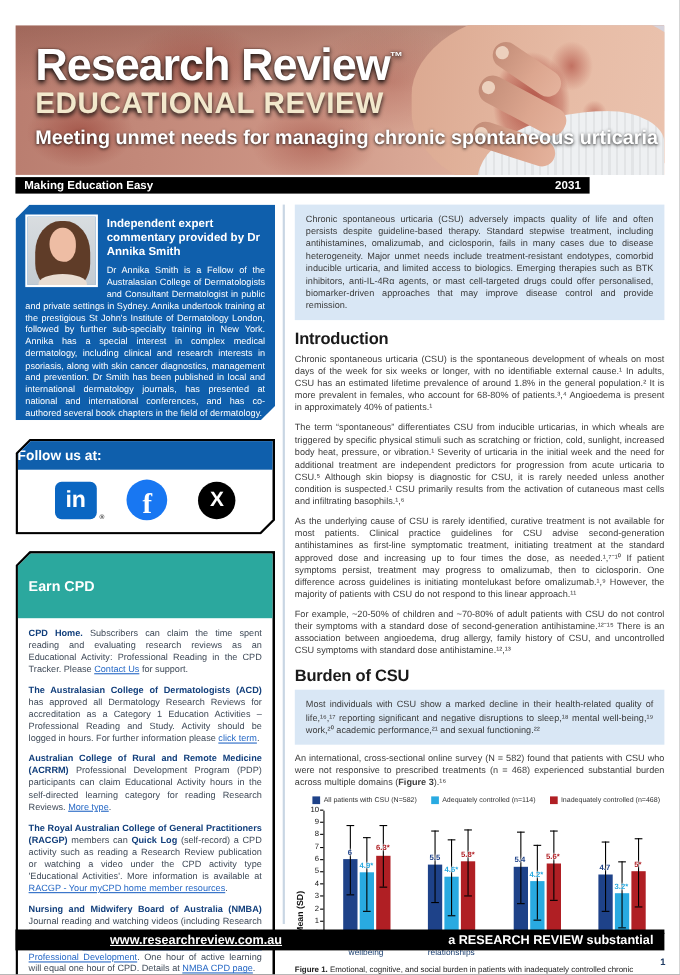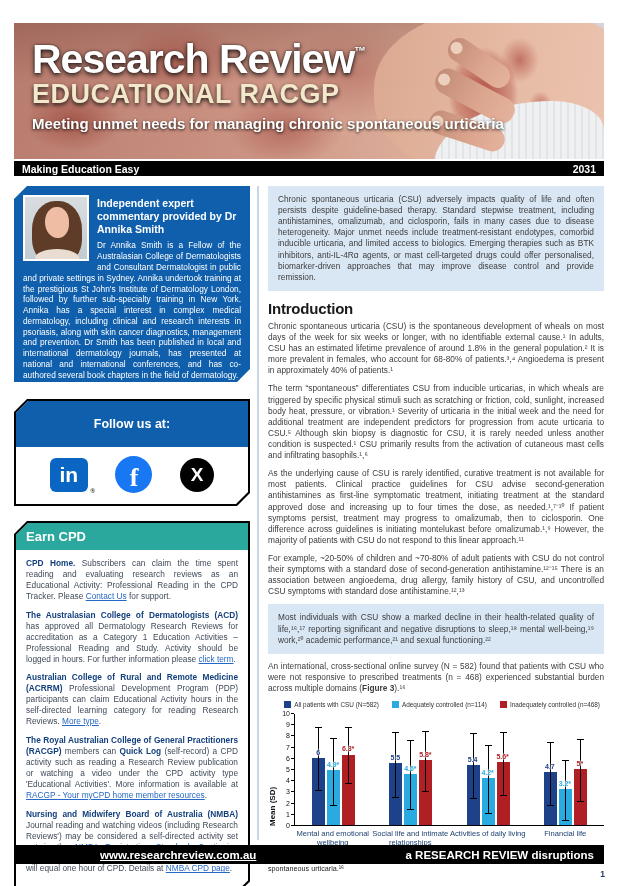--- a/index.html
+++ b/index.html
@@ -39,25 +39,25 @@
   .finger.f1 { left:430px; top:28px; width:70px; height:24px; transform:rotate(34deg); }
   .finger.f2 { left:418px; top:60px; width:86px; height:26px; transform:rotate(28deg); }
   .finger.f3 { left:414px; top:96px; width:78px; height:24px; transform:rotate(18deg); }
   .nail { position:absolute; width:12px; height:12px; background:#ecd0bd; border-radius:50%; }
   .banner-text { position:absolute; left:18px; top:16px; }
   .banner-title { color:#fff; font-size:41px; font-weight:bold; letter-spacing:-1px;
     text-shadow:0 2px 5px rgba(0,0,0,.85), 0 0 2px rgba(0,0,0,.6); line-height:1; }
   .banner-title .tm { font-size:12px; vertical-align:18px; letter-spacing:0; }
   .banner-series { color:var(--banner_series_text,#f2e8cc); font-size:27px; font-weight:bold;
     letter-spacing:.5px; line-height:1.05; text-shadow:0 2px 4px rgba(0,0,0,.85); }
-  .banner-subtitle { color:#fff; font-size:15px; font-weight:bold; margin-top:7px;
+  .banner-subtitle { color:#fff; font-size:18px; font-weight:bold; margin-top:7px;
     text-shadow:0 1px 3px rgba(0,0,0,.9); }
 
   
-  .topbar { position:absolute; left:14px; top:161px; width:590px; height:15px; background:#000;
+  .topbar { position:absolute; left:14px; top:161px; width:522px; height:15px; background:#000;
     color:#fff; display:flex; justify-content:space-between; align-items:center;
     padding:0 8px; font-size:10.5px; font-weight:bold; }
   .footer { position:absolute; left:14px; top:845px; width:590px; height:19px; background:#000;
     color:#fff; display:flex; justify-content:space-between; align-items:center; padding:0 10px;
     font-size:11.5px; font-weight:bold; }
   .footer-url { color:#fff; text-decoration:underline; cursor:pointer; margin-left:76px; }
   .pageno { position:absolute; right:13px; top:869px; font-size:8.5px; font-weight:bold; color:#1f3b63; }
 
   
   .content { position:absolute; left:14px; top:186px; width:590px; height:654px; display:flex; }
@@ -79,35 +79,35 @@
   .face { position:absolute; left:20px; top:10px; width:24px; height:31px; background:#eebda4;
     border-radius:50% 50% 46% 54%; }
   .shoulders { position:absolute; left:10px; bottom:-8px; width:44px; height:18px; background:#e9ddd2;
     border-radius:50% 50% 0 0; }
   .expert-heading { font-size:10.5px; font-weight:bold; line-height:1.25; padding-top:2px; }
   .expert-bio { font-size:8.3px; line-height:1.3; text-align:justify; padding-top:4px; }
 
   
   .follow-box { margin-top:17px; }
   .follow-header { background:var(--sidebar_blue,#0f5fac); color:#fff; font-size:12.5px;
-    font-weight:bold; text-align:center; padding:16px 0; }
+    font-weight:bold; padding:6px 0; }
   .follow-icons { display:flex; justify-content:space-around; align-items:center; padding:9px 20px 11px; }
   .icon-tile { display:flex; align-items:center; justify-content:center; cursor:pointer; }
   .icon-linkedin { width:38px; height:34px; border-radius:6px; background:#0a66c2; color:#fff;
     font-size:21px; font-weight:bold; position:relative; }
   .icon-linkedin .reg { position:absolute; right:-7px; bottom:-2px; font-size:6px; color:#333; }
   .icon-facebook { width:37px; height:37px; border-radius:50%; background:#1877f2; color:#fff;
     font-size:26px; font-weight:bold; font-family:"Liberation Serif",serif; padding-top:6px; }
   .icon-x { width:34px; height:34px; border-radius:50%; background:#000; color:#fff;
     font-size:19px; font-weight:900; }
 
   
   .cpd-box-wrap { margin-top:15px; }
   .cpd-header { background:var(--teal,#2ba89e); color:#fff; font-size:13px; font-weight:bold;
-    padding:6px 10px; }
+    padding:22px 10px; }
   .cpd-body { padding:8px 10px 10px; }
   .cpd-body p { font-size:8.3px; line-height:1.32; text-align:justify; color:#3f4a58;
     margin-bottom:8px; }
   .cpd-body b { color:#123f7c; }
   .tlink { color:var(--link,#2668c5); text-decoration:underline; cursor:pointer; }
 
   
   .hl-box { background:var(--highlight_box,#d9e7f5); padding:8px 10px; font-size:8.3px;
     line-height:1.34; text-align:justify; color:#3c3c3c; }
   .main h2 { font-size:15px; color:#1a1a1a; margin:9px 0 4px; letter-spacing:-.2px; }
@@ -155,21 +155,21 @@
         </div>
       <div class="finger f2">
           <span class="nail" style="left:2px;top:7px"></span>
         </div>
       <div class="finger f3">
           <span class="nail" style="left:2px;top:6px"></span>
         </div>
     </div>
     <div class="banner-text">
       <div class="banner-title"><span>Research Review</span><span class="tm">™</span></div>
-      <div class="banner-series">EDUCATIONAL RACGP</div>
+      <div class="banner-series">EDUCATIONAL REVIEW</div>
       <div class="banner-subtitle">Meeting unmet needs for managing chronic spontaneous urticaria</div>
     </div>
   </div>
 
   <div class="topbar">
     <span>Making Education Easy</span>
     <span>2031</span>
   </div>
 
   <div class="content">
@@ -219,20 +219,21 @@
       <div class="hl-box">Chronic spontaneous urticaria (CSU) adversely impacts quality of life and often persists despite guideline-based therapy. Standard stepwise treatment, including antihistamines, omalizumab, and ciclosporin, fails in many cases due to disease heterogeneity. Major unmet needs include treatment-resistant endotypes, comorbid inducible urticaria, and limited access to biologics. Emerging therapies such as BTK inhibitors, anti-IL-4Rα agents, or mast cell-targeted drugs could offer personalised, biomarker-driven approaches that may improve disease control and provide remission.</div>
 
       <h2>Introduction</h2>
       <div class="paras">
           <p>Chronic spontaneous urticaria (CSU) is the spontaneous development of wheals on most days of the week for six weeks or longer, with no identifiable external cause.¹ In adults, CSU has an estimated lifetime prevalence of around 1.8% in the general population.² It is more prevalent in females, who account for 68-80% of patients.³,⁴ Angioedema is present in approximately 40% of patients.¹</p>
           <p>The term “spontaneous” differentiates CSU from inducible urticarias, in which wheals are triggered by specific physical stimuli such as scratching or friction, cold, sunlight, increased body heat, pressure, or vibration.¹ Severity of urticaria in the initial week and the need for additional treatment are independent predictors for progression from acute urticaria to CSU.⁵ Although skin biopsy is diagnostic for CSU, it is rarely needed unless another condition is suspected.¹ CSU primarily results from the activation of cutaneous mast cells and infiltrating basophils.¹,⁶</p>
           <p>As the underlying cause of CSU is rarely identified, curative treatment is not available for most patients. Clinical practice guidelines for CSU advise second-generation antihistamines as first-line symptomatic treatment, initiating treatment at the standard approved dose and increasing up to four times the dose, as needed.¹,⁷⁻¹⁰ If patient symptoms persist, treatment may progress to omalizumab, then to ciclosporin. One difference across guidelines is initiating montelukast before omalizumab.¹,⁹ However, the majority of patients with CSU do not respond to this linear approach.¹¹</p>
           <p>For example, ~20-50% of children and ~70-80% of adult patients with CSU do not control their symptoms with a standard dose of second-generation antihistamine.¹²⁻¹⁵ There is an association between angioedema, drug allergy, family history of CSU, and uncontrolled CSU symptoms with standard dose antihistamine.¹²,¹³</p>
         </div>
 
+      <h2>Burden of CSU</h2>
       <div class="hl-box" style="margin-bottom:7px;">Most individuals with CSU show a marked decline in their health-related quality of life,¹⁶,¹⁷ reporting significant and negative disruptions to sleep,¹⁸ mental well-being,¹⁹ work,²⁰ academic performance,²¹ and sexual functioning.²²</div>
 
       <p class="para"><span>An international, cross-sectional online survey (N = 582) found that patients with CSU who were not responsive to prescribed treatments (n = 468) experienced substantial burden across multiple domains (</span><b>Figure 3</b><span>).¹⁶</span></p>
 
       <div class="figure">
         <div class="legend">
             <div class="legend-item">
               <div class="legend-swatch" style="background: rgb(30, 66, 137);"></div>
               <div class="">All patients with CSU (N=582)</div>
             </div>
@@ -376,17 +377,17 @@
         </div>
         <p class="caption"><b>Figure 1.</b><span> Emotional, cognitive, and social burden in patients with inadequately controlled chronic spontaneous urticaria.¹⁶</span></p>
 
       </div>
 
     </div>
   </div>
 
   <div class="footer">
     <a class="footer-url">www.researchreview.com.au</a>
-    <span>a RESEARCH REVIEW disruptions</span>
+    <span>a RESEARCH REVIEW substantial</span>
   </div>
   <div class="pageno">1</div>
 
 </div>
 
 </body></html>

